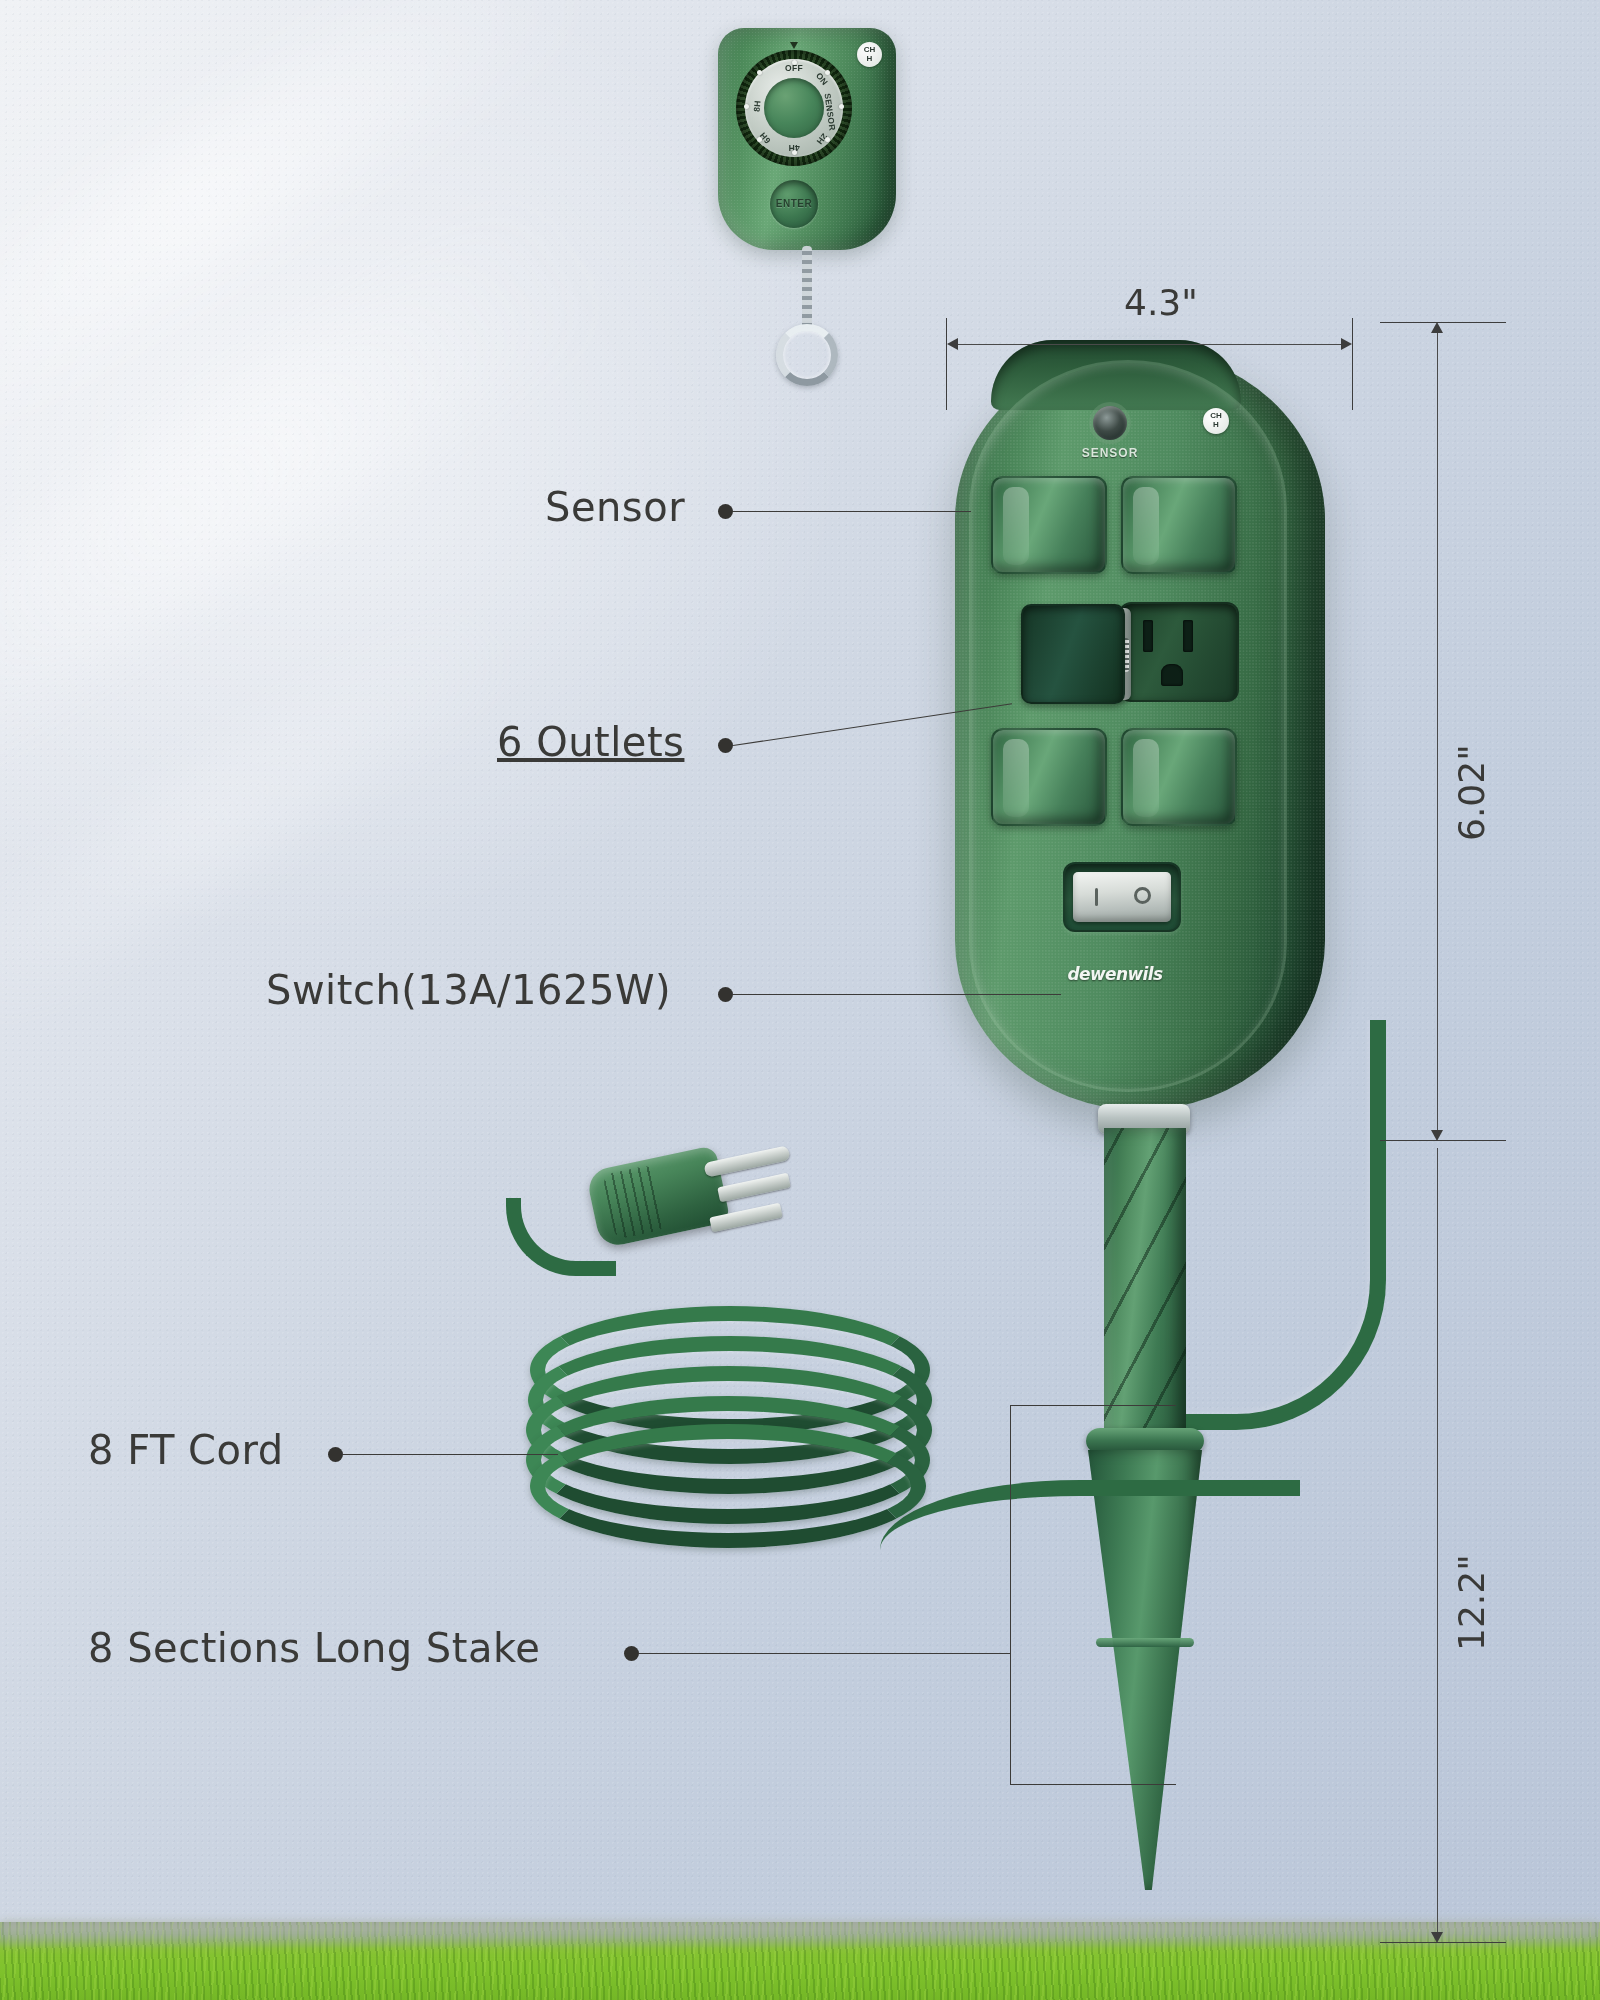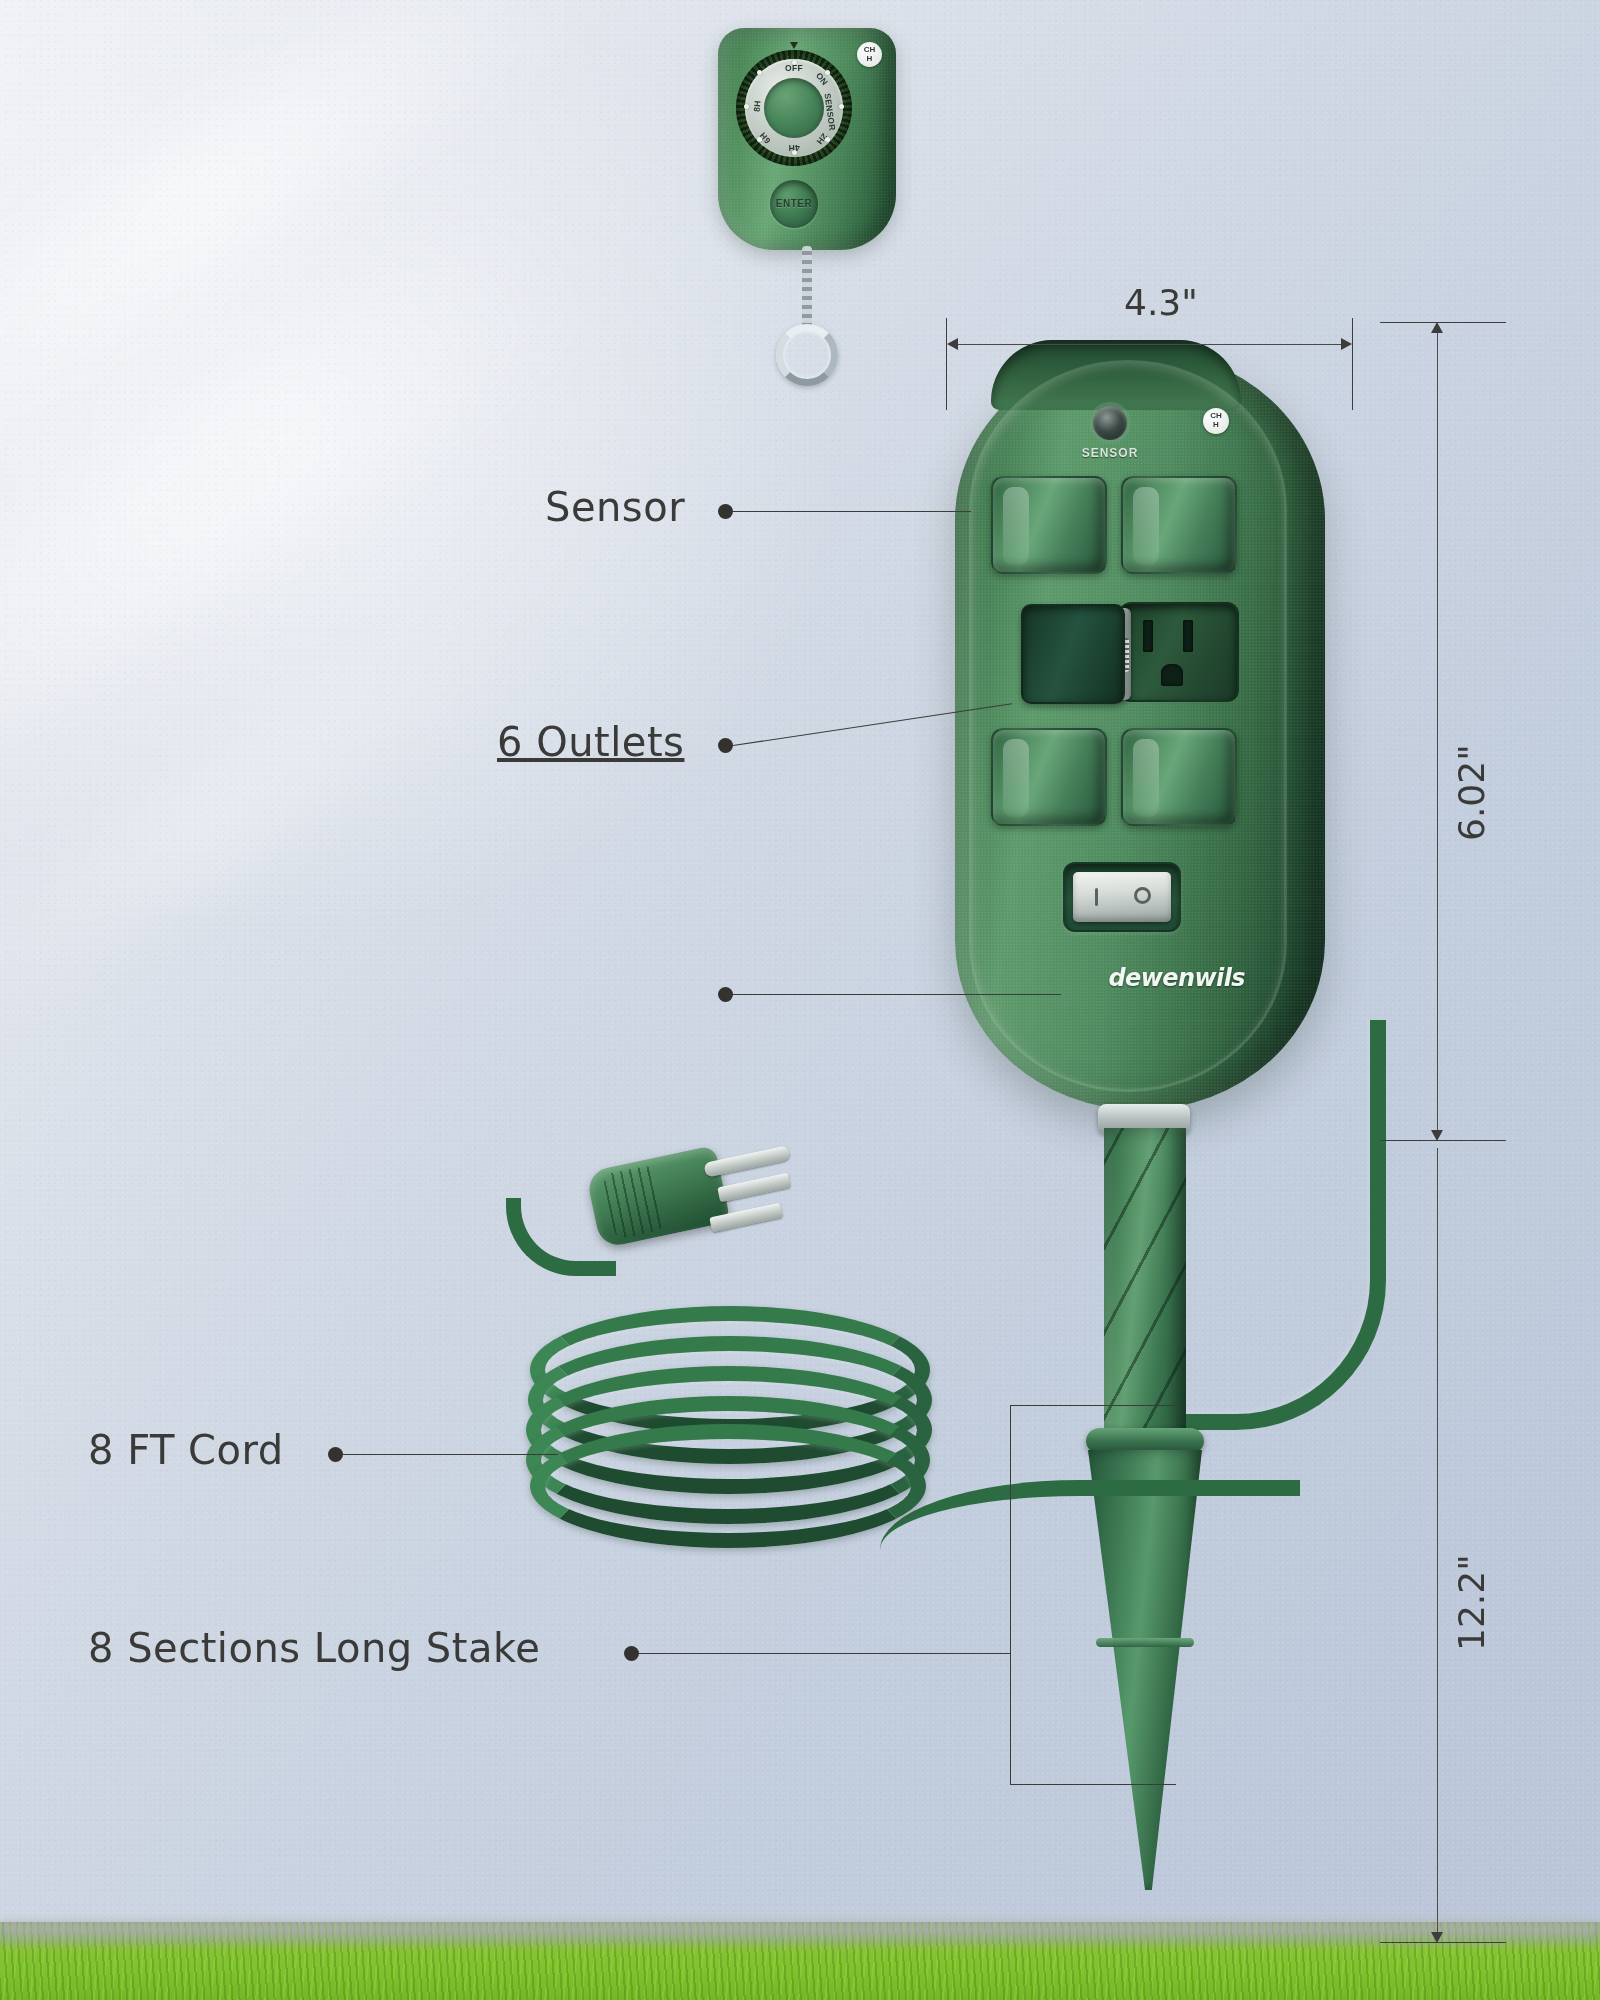--- a/index.html
+++ b/index.html
@@ -246,22 +246,22 @@
   }
   .rocker {
     position:absolute; left:8px; top:8px; width:98px; height:50px; border-radius:5px;
     background: linear-gradient(176deg,#f3f5f3 0%, #d7dcd8 40%, #b6bebb 72%, #9aa5a0 100%);
     box-shadow: inset 0 -4px 6px rgba(0,0,0,.22), 0 2px 4px rgba(0,0,0,.45);
     color:#4a524e;
   }
   .rocker .i-mark{ position:absolute; left:22px; top:16px; width:3px; height:18px; background:#5a625e; border-radius:2px;}
   .rocker .o-mark{ position:absolute; right:20px; top:15px; width:17px; height:17px; border:3px solid #5a625e; border-radius:50%;}
   .brand {
-    position:absolute; left:0; right:0; top:580px; text-align:right;
-    color:#f2f6f2; font-size:24px; font-weight:700; font-style:italic; letter-spacing:-.6px;
+    position:absolute; left:0; right:0; top:580px; text-align:center;
+    color:#f2f6f2; font-size:17px; font-weight:700; font-style:italic; letter-spacing:-.6px;
     font-family:"DejaVu Sans","Liberation Sans",sans-serif;
     text-shadow: 0 1px 2px rgba(0,0,0,.5);
   }
 
   
   .collar {
     position:absolute; left:1098px; top:1104px; width:92px; height:30px; border-radius:8px;
     background: linear-gradient(180deg,#e7ecec 0%, #b9c3c2 45%, #8d9a98 100%);
     box-shadow: 0 2px 5px rgba(0,0,0,.35);
   }
@@ -455,20 +455,21 @@
   <div id="grass"></div>
 
   <div class="callout-label" style="left:545px; top:484px;">Sensor</div>
   <div class="callout-dot" style="left:718px; top:504px;"></div>
   <div class="leader" style="left:733px; top:511px; width:238px;"></div>
 
   <div class="callout-label" style="left:497px; top:719px;text-decoration:underline;">6 Outlets</div>
   <div class="callout-dot" style="left:718px; top:738px;"></div>
   <div class="leader" style="left:733px; top:745px; width:282px; transform:rotate(-8.5deg);"></div>
 
+  <div class="callout-label" style="left:266px; top:967px;">Switch(13A/1625W)</div>
   <div class="callout-dot" style="left:718px; top:987px;"></div>
   <div class="leader" style="left:733px; top:994px; width:328px;"></div>
 
   <div class="callout-label" style="left:88px; top:1427px;">8 FT Cord</div>
   <div class="callout-dot" style="left:328px; top:1447px;"></div>
   <div class="leader" style="left:343px; top:1454px; width:215px;"></div>
 
   <div class="callout-label" style="left:88px; top:1625px;">8 Sections Long Stake</div>
   <div class="callout-dot" style="left:624px; top:1646px;"></div>
   <div class="leader" style="left:639px; top:1653px; width:371px;"></div>

